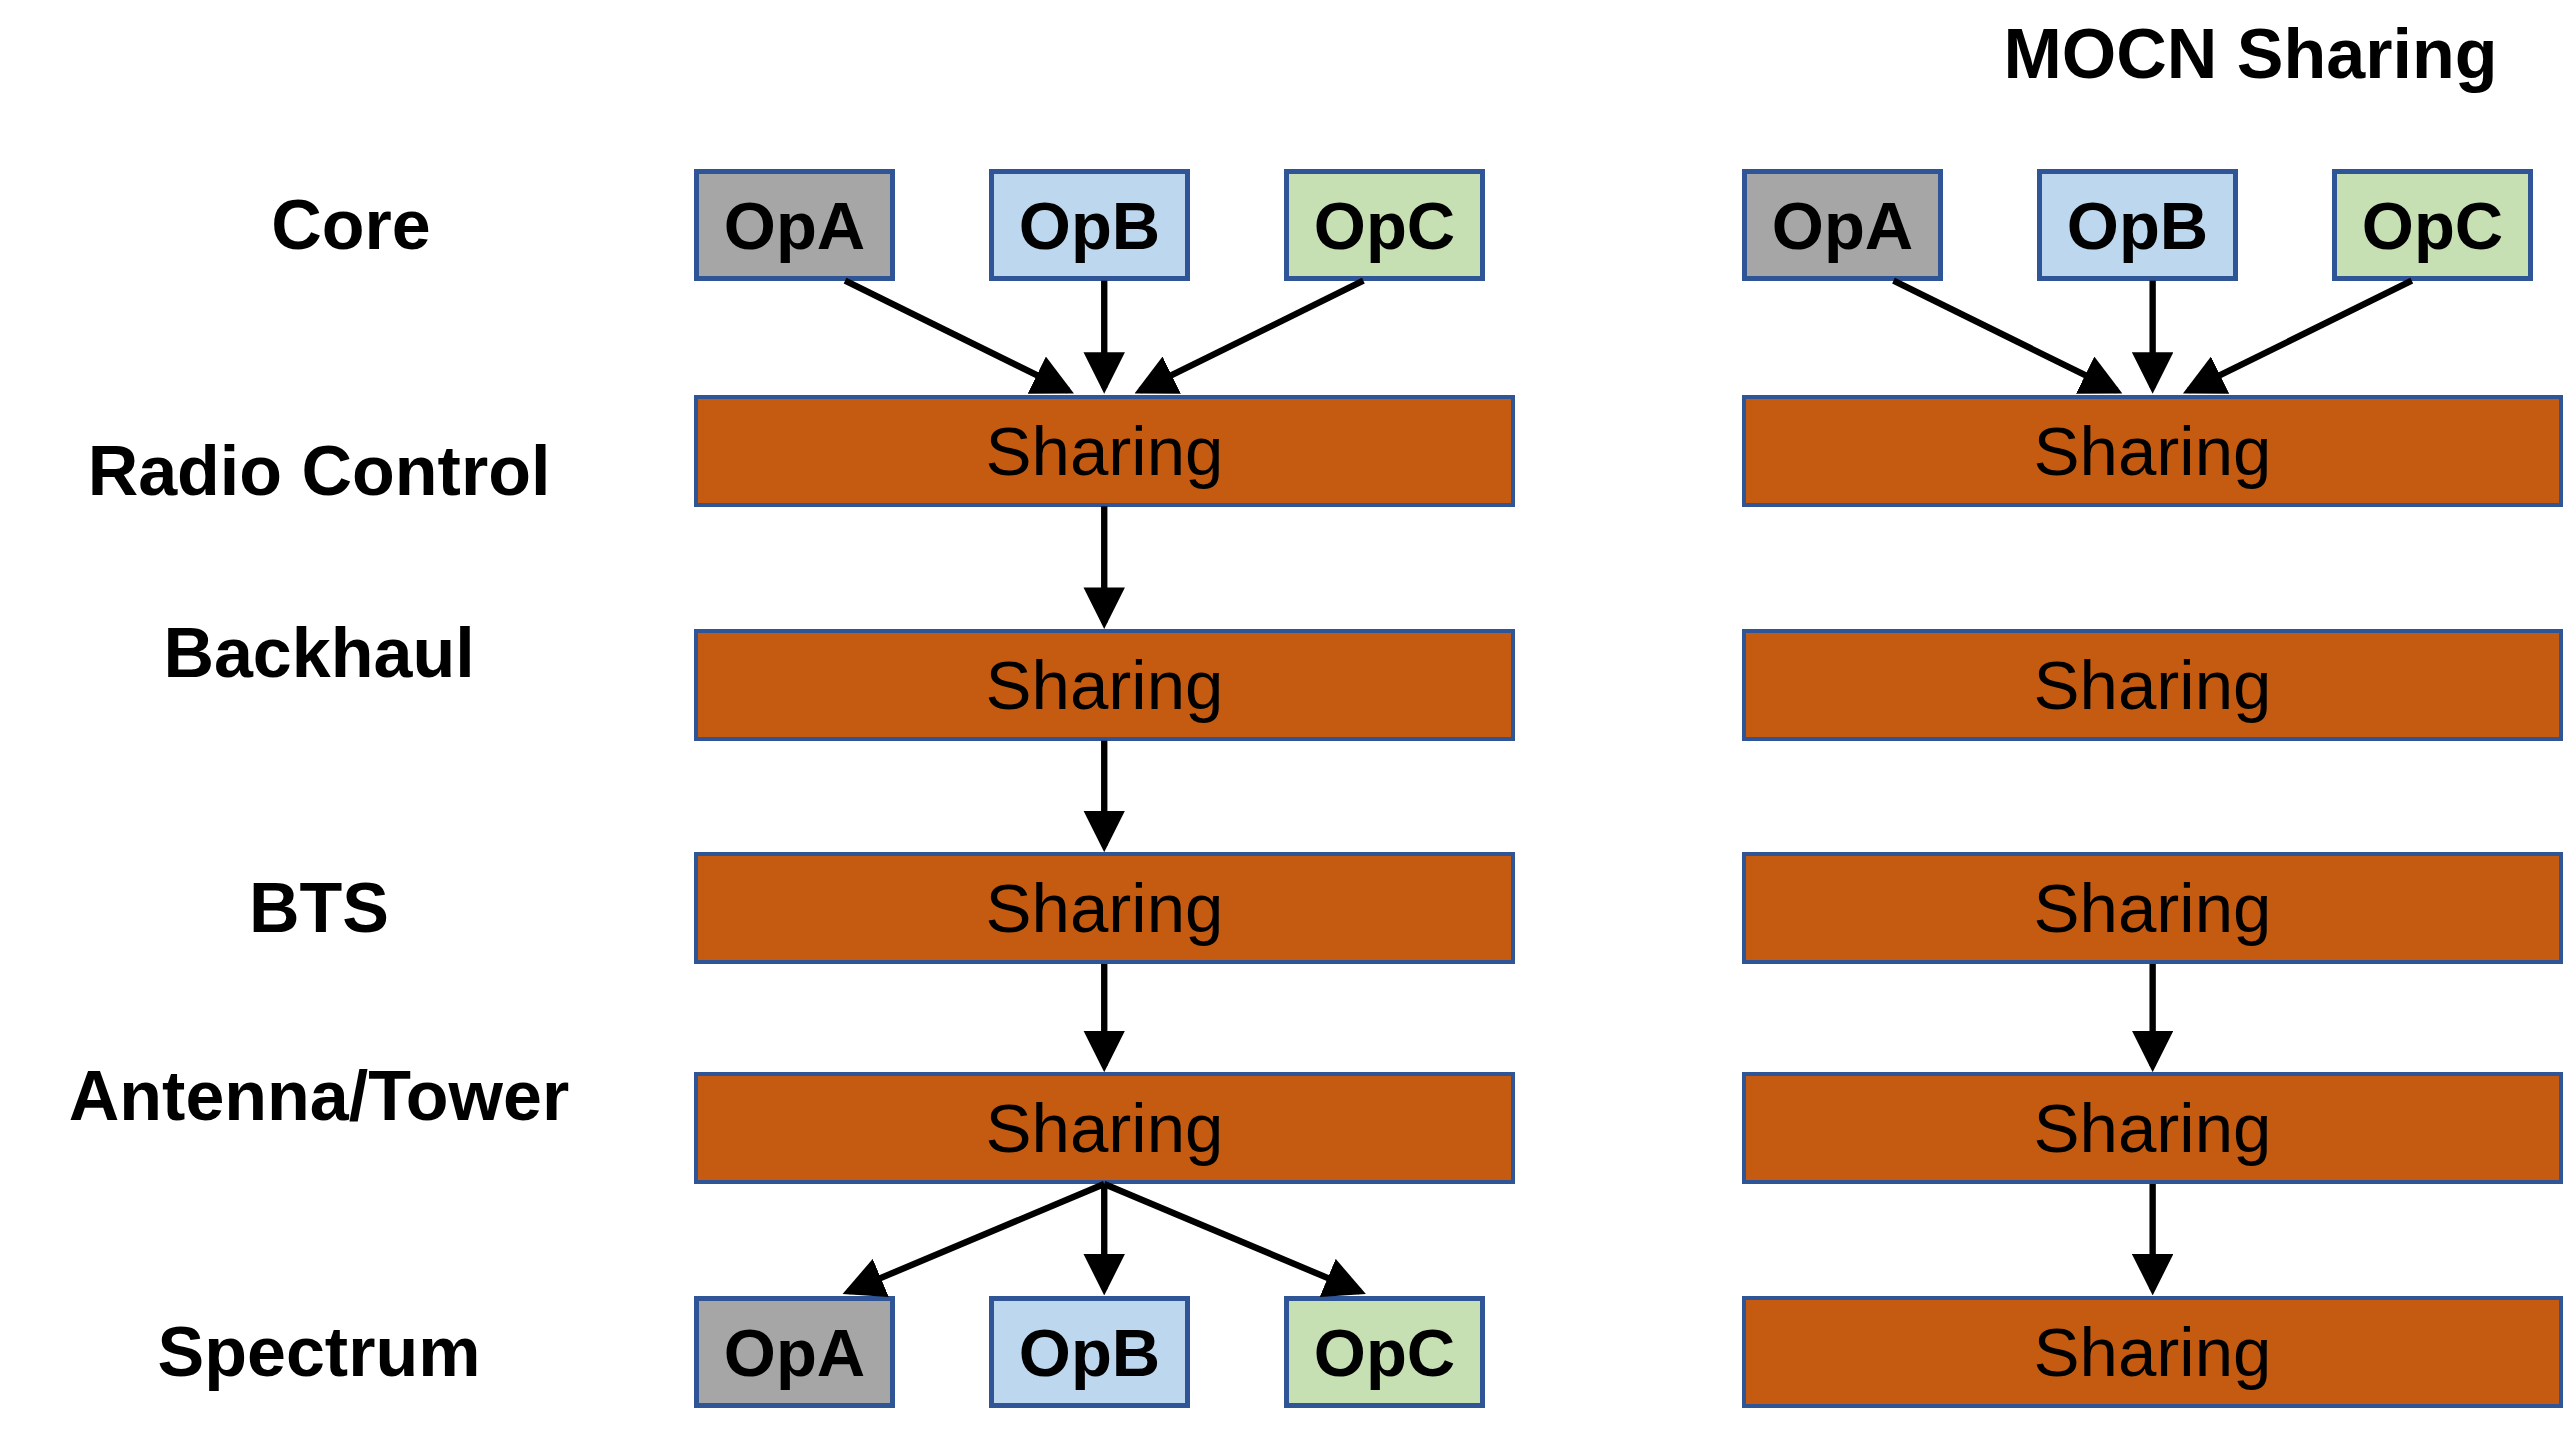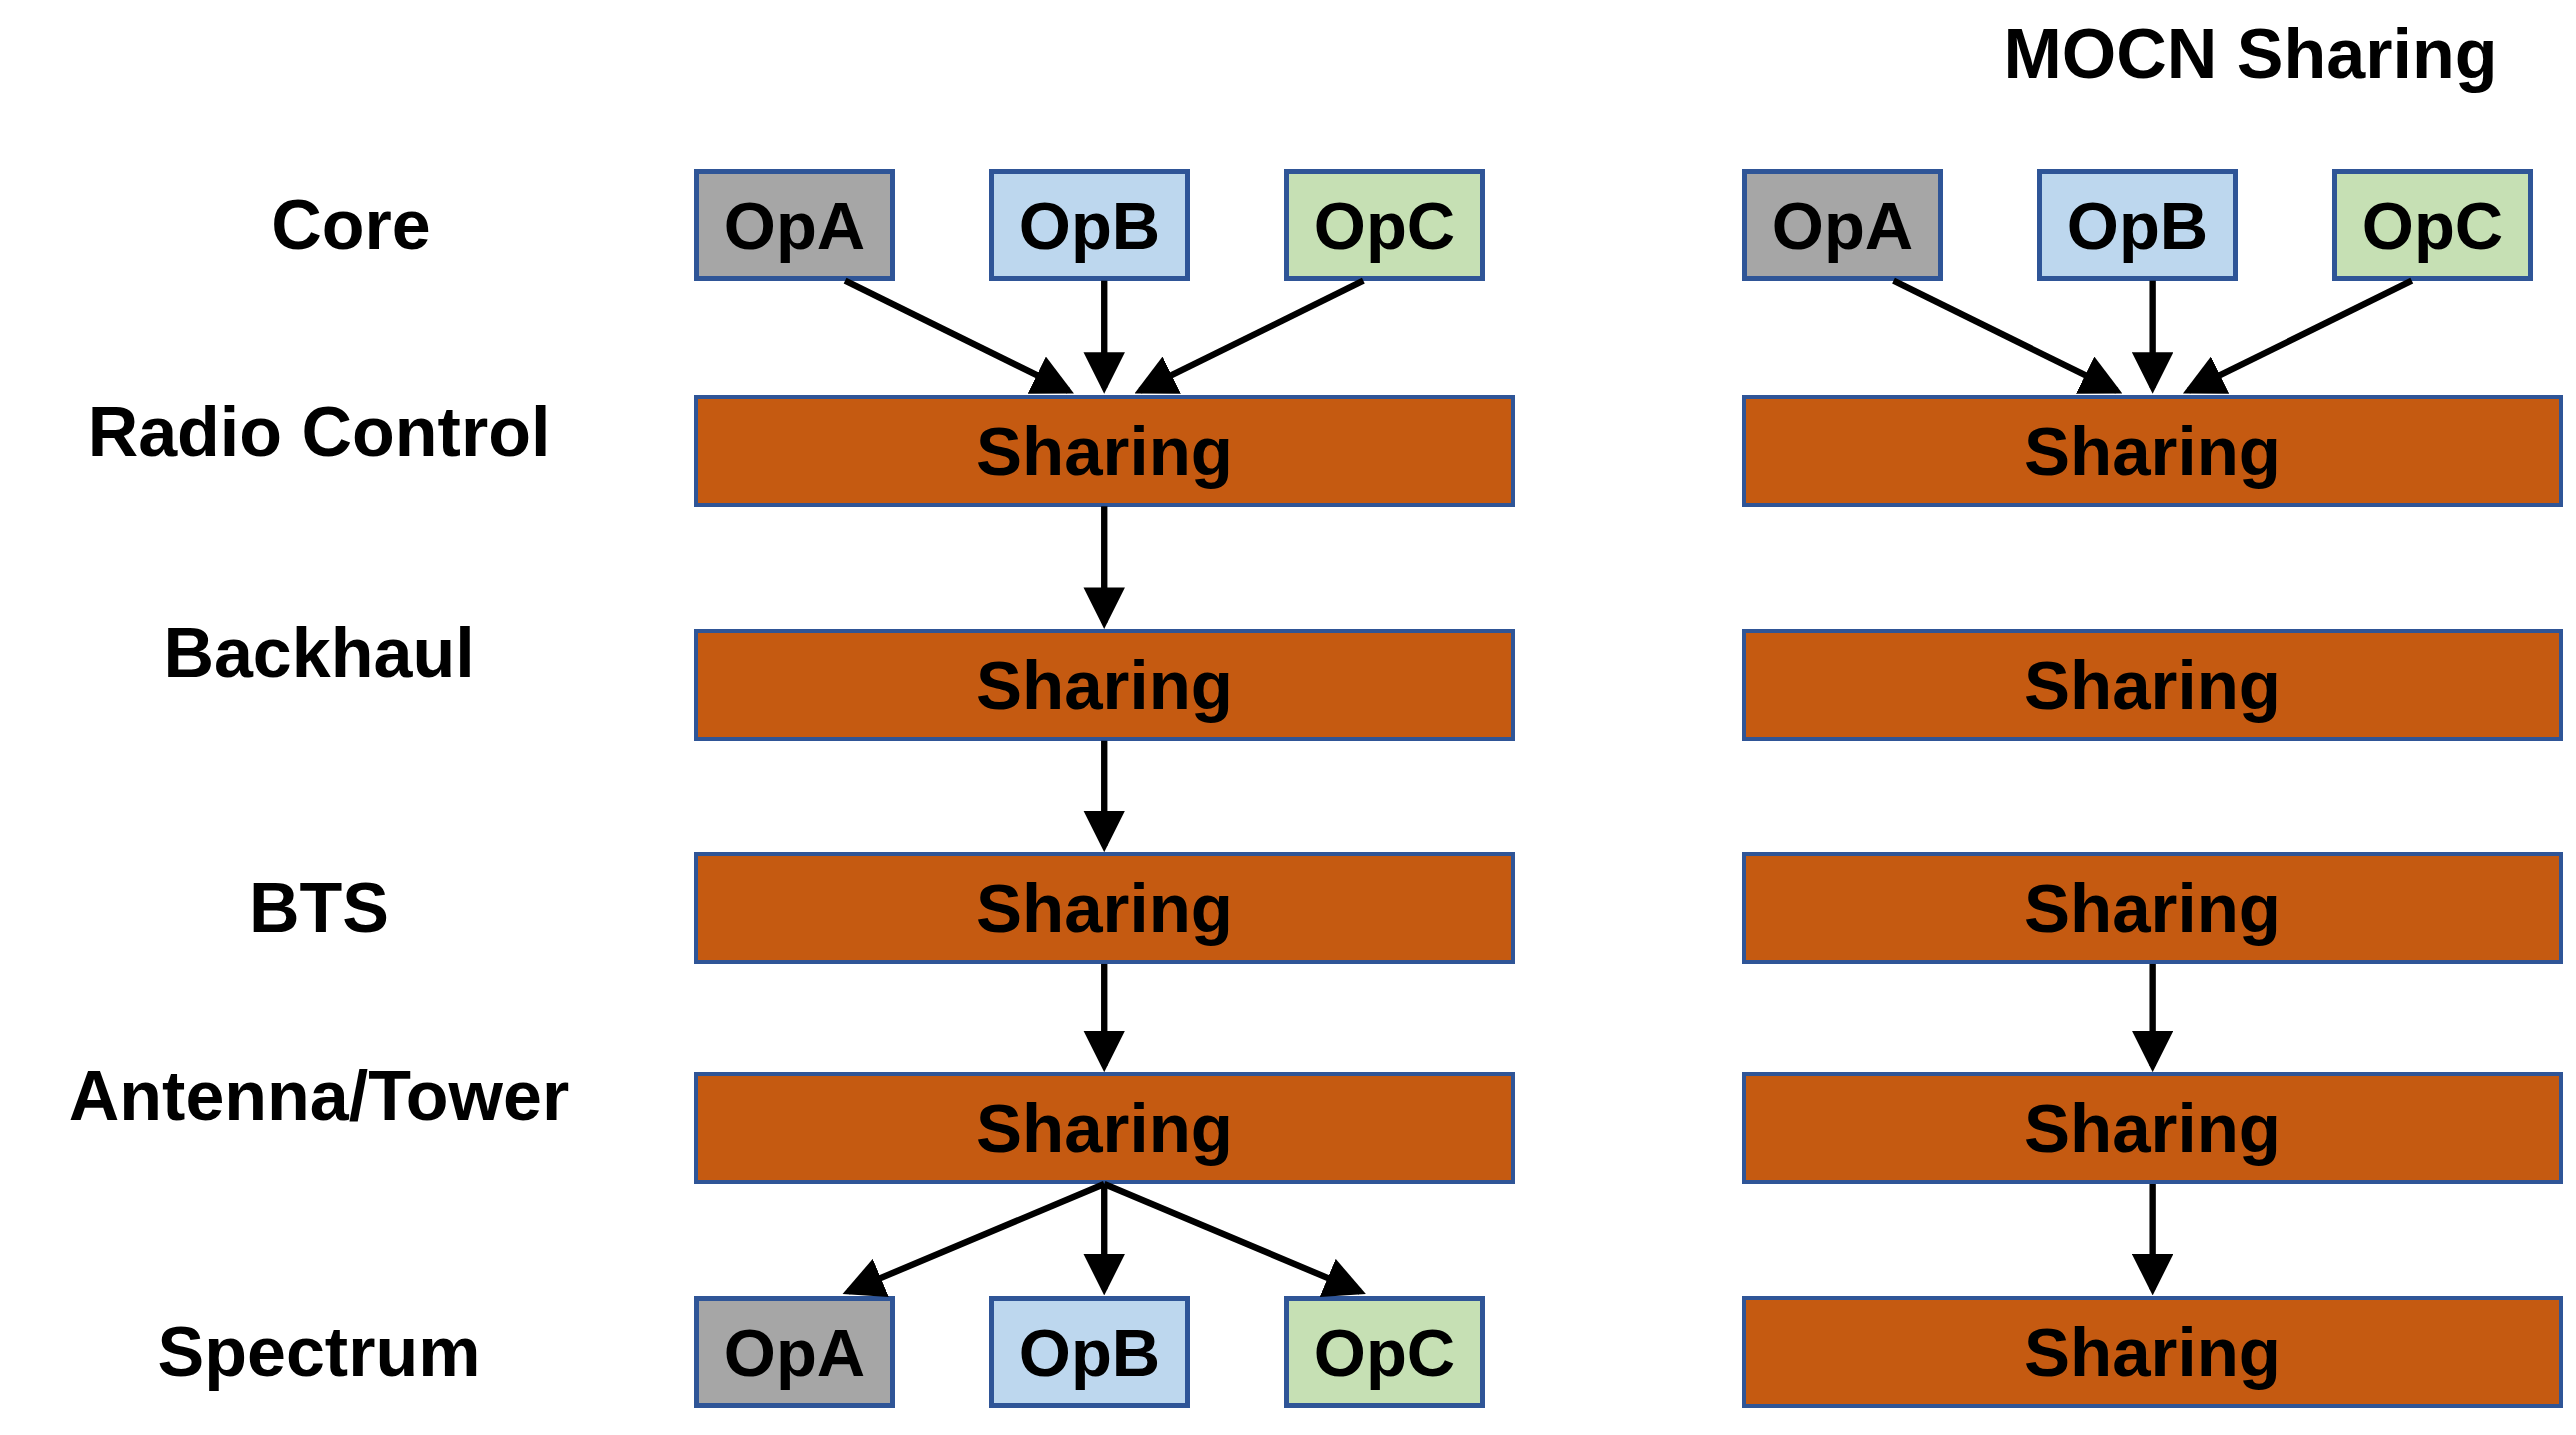--- a/index.html
+++ b/index.html
@@ -42,21 +42,21 @@
   .bar {
     position: absolute;
     width: 821px;
     height: 112px;
     box-sizing: border-box;
     border: 4.8px solid;
     display: flex;
     align-items: center;
     justify-content: center;
     font-size: 69px;
-    font-weight: 700;
+    font-weight: 400;
     color: #000000;
   }
   .opbox {
     position: absolute;
     width: 201px;
     height: 112px;
     box-sizing: border-box;
     border: 5.6px solid;
     display: flex;
     align-items: center;
@@ -76,21 +76,21 @@
   #arrow-layer line { stroke-width: 8px; }
 </style>
 </head>
 <body style="background: rgb(255, 255, 255);">
 
 <div id="diagram">
 
   <div class="col-header" style="left:1840px; width:821px;">MOCN Sharing</div>
 
   <div class="row-label" style="top:169px;padding-left:32px;">Core</div>
-  <div class="row-label" style="top:376px;">Radio Control</div>
+  <div class="row-label" style="top:415px;">Radio Control</div>
   <div class="row-label" style="top:597px;">Backhaul</div>
   <div class="row-label" style="top:852px;">BTS</div>
   <div class="row-label" style="top:1040px;">Antenna/Tower</div>
   <div class="row-label" style="top:1296px;">Spectrum</div>
 
   <div class="opbox" style="left: 694px; top: 169px; background-color: rgb(166, 166, 166); border-color: rgb(47, 85, 151);">OpA</div>
   <div class="opbox" style="left: 989px; top: 169px; background-color: rgb(189, 215, 238); border-color: rgb(47, 85, 151);">OpB</div>
   <div class="opbox" style="left: 1284px; top: 169px; background-color: rgb(198, 224, 180); border-color: rgb(47, 85, 151);">OpC</div>
 
   <div class="bar" style="left: 694px; top: 395px; background-color: rgb(197, 90, 17); border-color: rgb(47, 85, 151);">Sharing</div>

